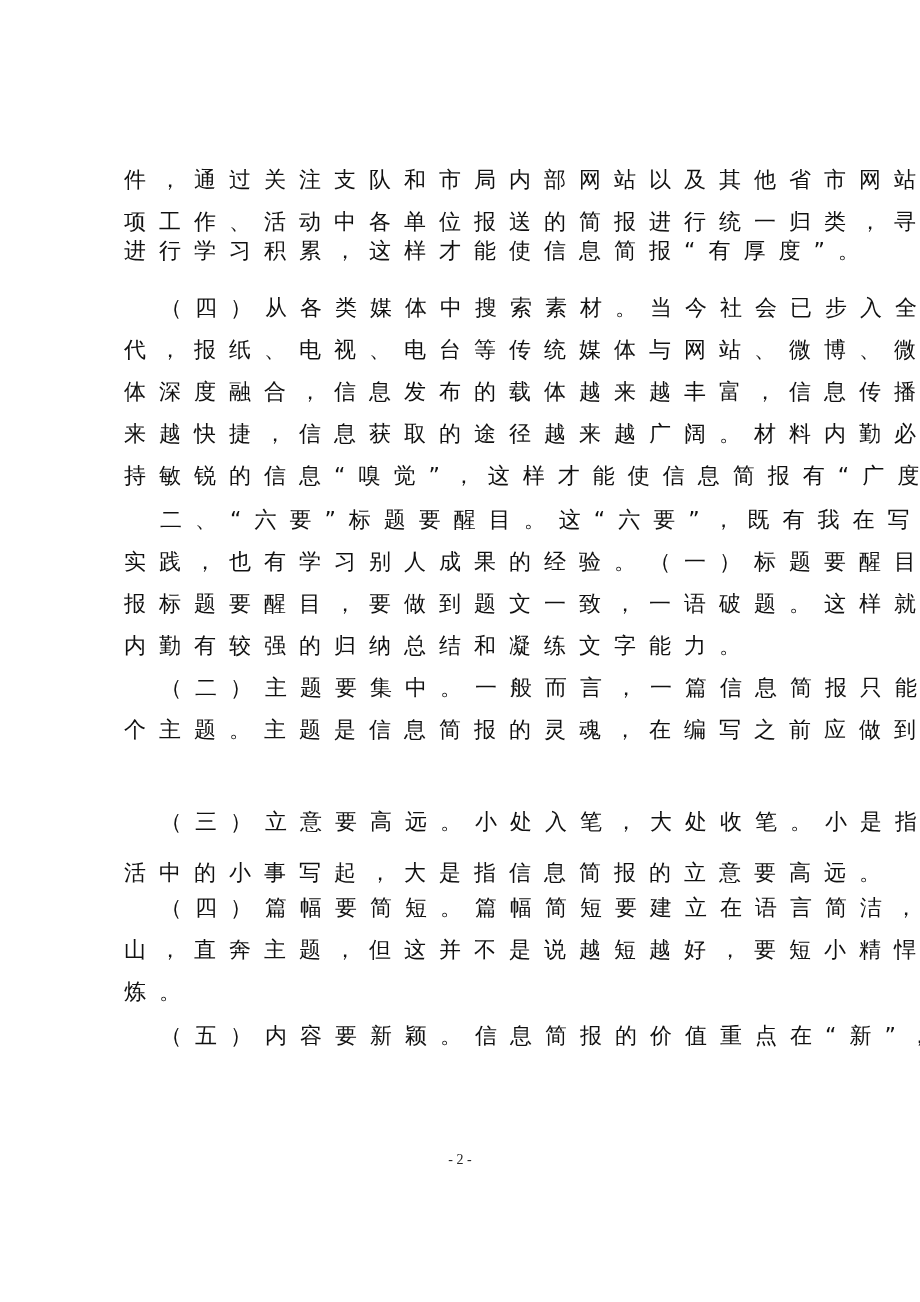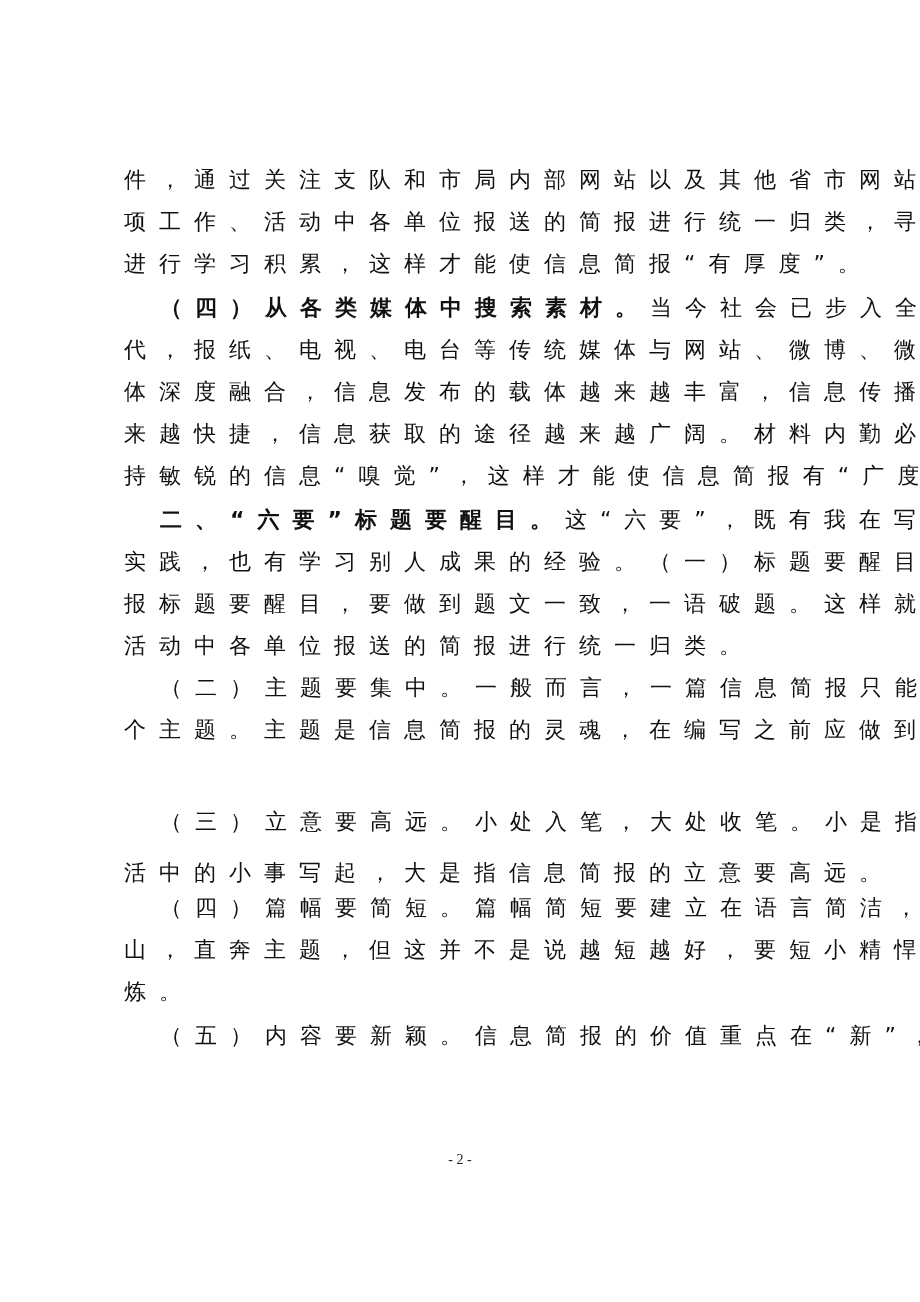--- a/index.html
+++ b/index.html
@@ -13,46 +13,46 @@
     width: 700px;
     height: 42px;
     line-height: 42px;
     font-family: "DejaVu Sans", "Liberation Sans", sans-serif;
     font-size: 22px;
     color: #111111;
     white-space: nowrap;
     letter-spacing: 13px;
   }
   .indent { left: 160px; }
-  .bold { font-weight: bold; }
+  .bold { font-weight: normal; }
   .page-number {
     position: absolute;
     left: 440px; top: 1152px;
     width: 40px; text-align: center;
     font-family: "Liberation Serif", serif;
     font-size: 14px; color: #222222;
   }
 </style>
 </head>
 <body>
 
 <div class="page">
   <div id="lines">
       <div class="line" style="top: 159px;"><span>件，通过关注支队和市局内部网站以及其他省市网站，将在某</span></div>
       <div class="line" style="top: 201px;"><span>项工作、活动中各单位报送的简报进行统一归类，寻找相似处</span></div>
-      <div class="line" style="top: 243px;"><span>进行学习积累，这样才能使信息简报“有厚度”。</span></div>
+      <div class="line" style="top: 230px;"><span>进行学习积累，这样才能使信息简报“有厚度”。</span></div>
       <div class="line indent" style="top: 287px;"><span class="bold">（四）从各类媒体中搜索素材。</span><span>当今社会已步入全媒体时</span></div>
       <div class="line" style="top: 329px;"><span>代，报纸、电视、电台等传统媒体与网站、微博、微信等新媒</span></div>
       <div class="line" style="top: 371px;"><span>体深度融合，信息发布的载体越来越丰富，信息传播的方式越</span></div>
       <div class="line" style="top: 413px;"><span>来越快捷，信息获取的途径越来越广阔。材料内勤必须始终保</span></div>
       <div class="line" style="top: 455px;"><span>持敏锐的信息“嗅觉”，这样才能使信息简报有“广度”。</span></div>
       <div class="line indent" style="top: 499px;"><span class="bold">二、“六要”标题要醒目。</span><span>这“六要”，既有我在写作中的</span></div>
       <div class="line" style="top: 541px;"><span>实践，也有学习别人成果的经验。（一）标题要醒目。信息简</span></div>
       <div class="line" style="top: 583px;"><span>报标题要醒目，要做到题文一致，一语破题。这样就要求材料</span></div>
-      <div class="line" style="top: 625px;"><span>活动中各单位报送的简报进行统一归类。</span></div>
+      <div class="line" style="top: 625px;"><span>内勤有较强的归纳总结和凝练文字能力。</span></div>
       <div class="line indent" style="top: 667px;"><span>（二）主题要集中。一般而言，一篇信息简报只能突出一</span></div>
       <div class="line" style="top: 709px;"><span>个主题。主题是信息简报的灵魂，在编写之前应做到心中有数。</span></div>
       <div class="line indent" style="top: 801px;"><span>（三）立意要高远。小处入笔，大处收笔。小是指工作生</span></div>
       <div class="line" style="top: 852px;"><span>活中的小事写起，大是指信息简报的立意要高远。</span></div>
       <div class="line indent" style="top: 887px;"><span>（四）篇幅要简短。篇幅简短要建立在语言简洁，开门见</span></div>
       <div class="line" style="top: 929px;"><span>山，直奔主题，但这并不是说越短越好，要短小精悍，概括精</span></div>
       <div class="line" style="top: 971px;"><span>炼。</span></div>
       <div class="line indent" style="top: 1015px;"><span>（五）内容要新颖。信息简报的价值重点在“新”，思想</span></div>
     </div>
   <div class="page-number">- 2 -</div>

